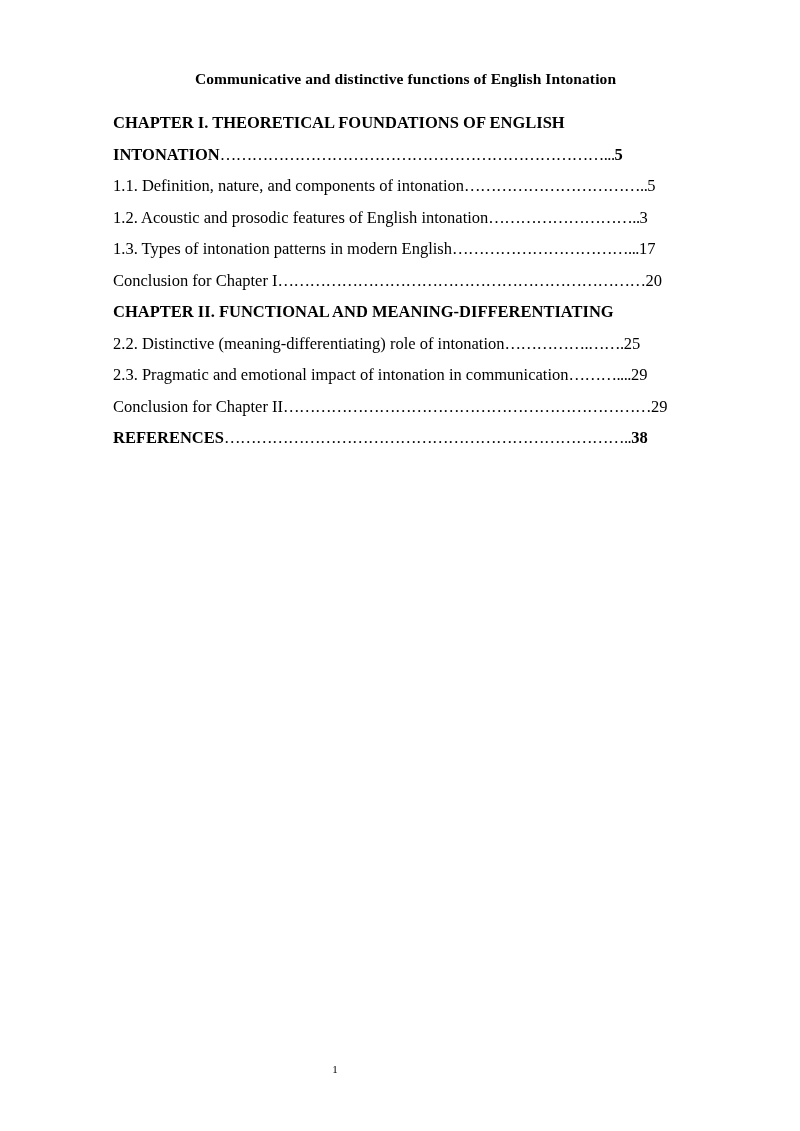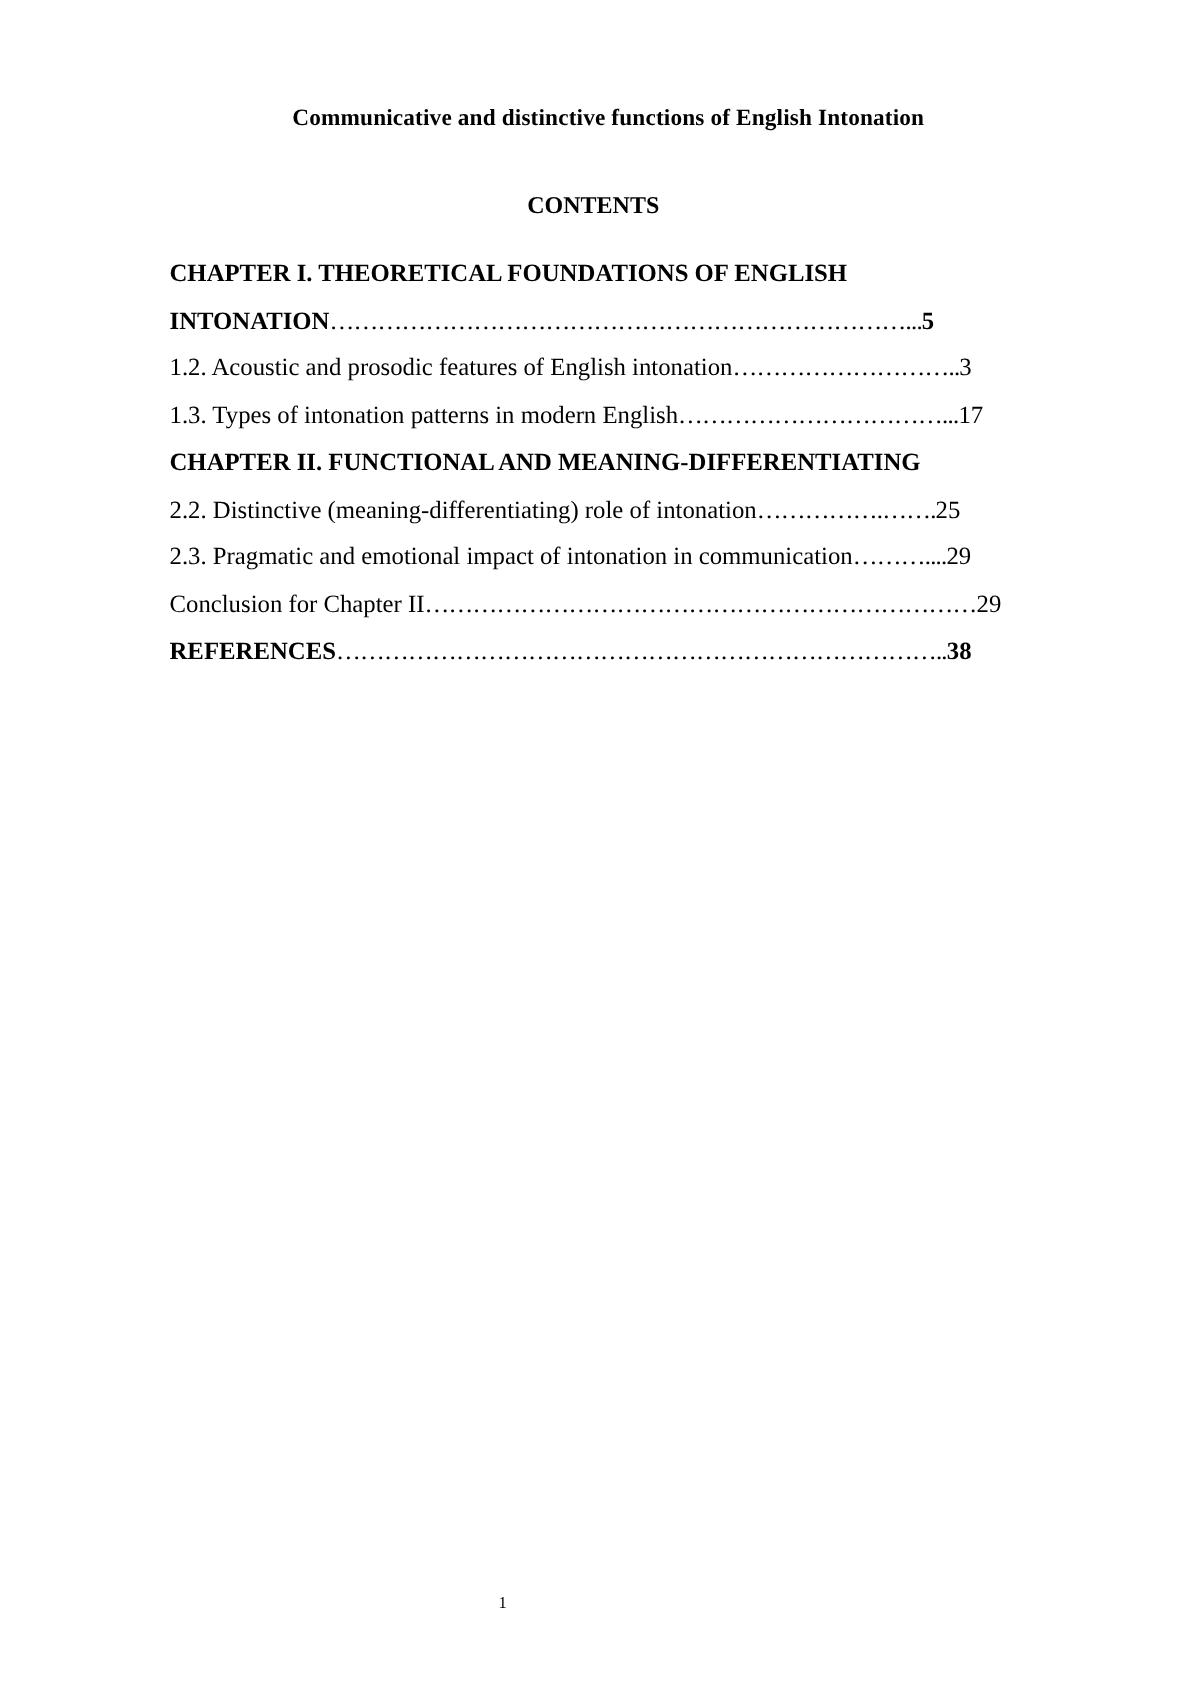--- a/index.html
+++ b/index.html
@@ -75,34 +75,39 @@
     padding-right: 130px;
   }
 </style>
 </head>
 <body>
 
 <div class="page">
 
   <div class="doc-title">Communicative and distinctive functions of English Intonation</div>
 
-  <div class="contents-heading">CONTENTS</div>
 
   <div class="toc">
     <div class="toc-line bold">
       <span class="lbl">CHAPTER I. THEORETICAL FOUNDATIONS OF ENGLISH</span><span class="dots"></span><span class="pg"></span>
     </div>
     <div class="toc-line bold">
       <span class="lbl">INTONATION</span><span class="dots">………………………………………………………………...</span><span class="pg">5</span>
     </div>
     <div class="toc-line">
+      <span class="lbl">1.1. Definition, nature, and components of intonation</span><span class="dots">……………………………..</span><span class="pg">5</span>
+    </div>
+    <div class="toc-line">
       <span class="lbl">1.2. Acoustic and prosodic features of English intonation</span><span class="dots">………………………..</span><span class="pg">3</span>
     </div>
     <div class="toc-line">
       <span class="lbl">1.3. Types of intonation patterns in modern English</span><span class="dots">……………………………...</span><span class="pg">17</span>
+    </div>
+    <div class="toc-line">
+      <span class="lbl">Conclusion for Chapter I</span><span class="dots">……………………………………………………………</span><span class="pg">20</span>
     </div>
     <div class="toc-line bold">
       <span class="lbl">CHAPTER II. FUNCTIONAL AND MEANING-DIFFERENTIATING</span><span class="dots"></span><span class="pg"></span>
     </div>
     <div class="toc-line">
       <span class="lbl">2.2. Distinctive (meaning-differentiating) role of intonation</span><span class="dots">…………….…….</span><span class="pg">25</span>
     </div>
     <div class="toc-line">
       <span class="lbl">2.3. Pragmatic and emotional impact of intonation in communication</span><span class="dots">………....</span><span class="pg">29</span>
     </div>

